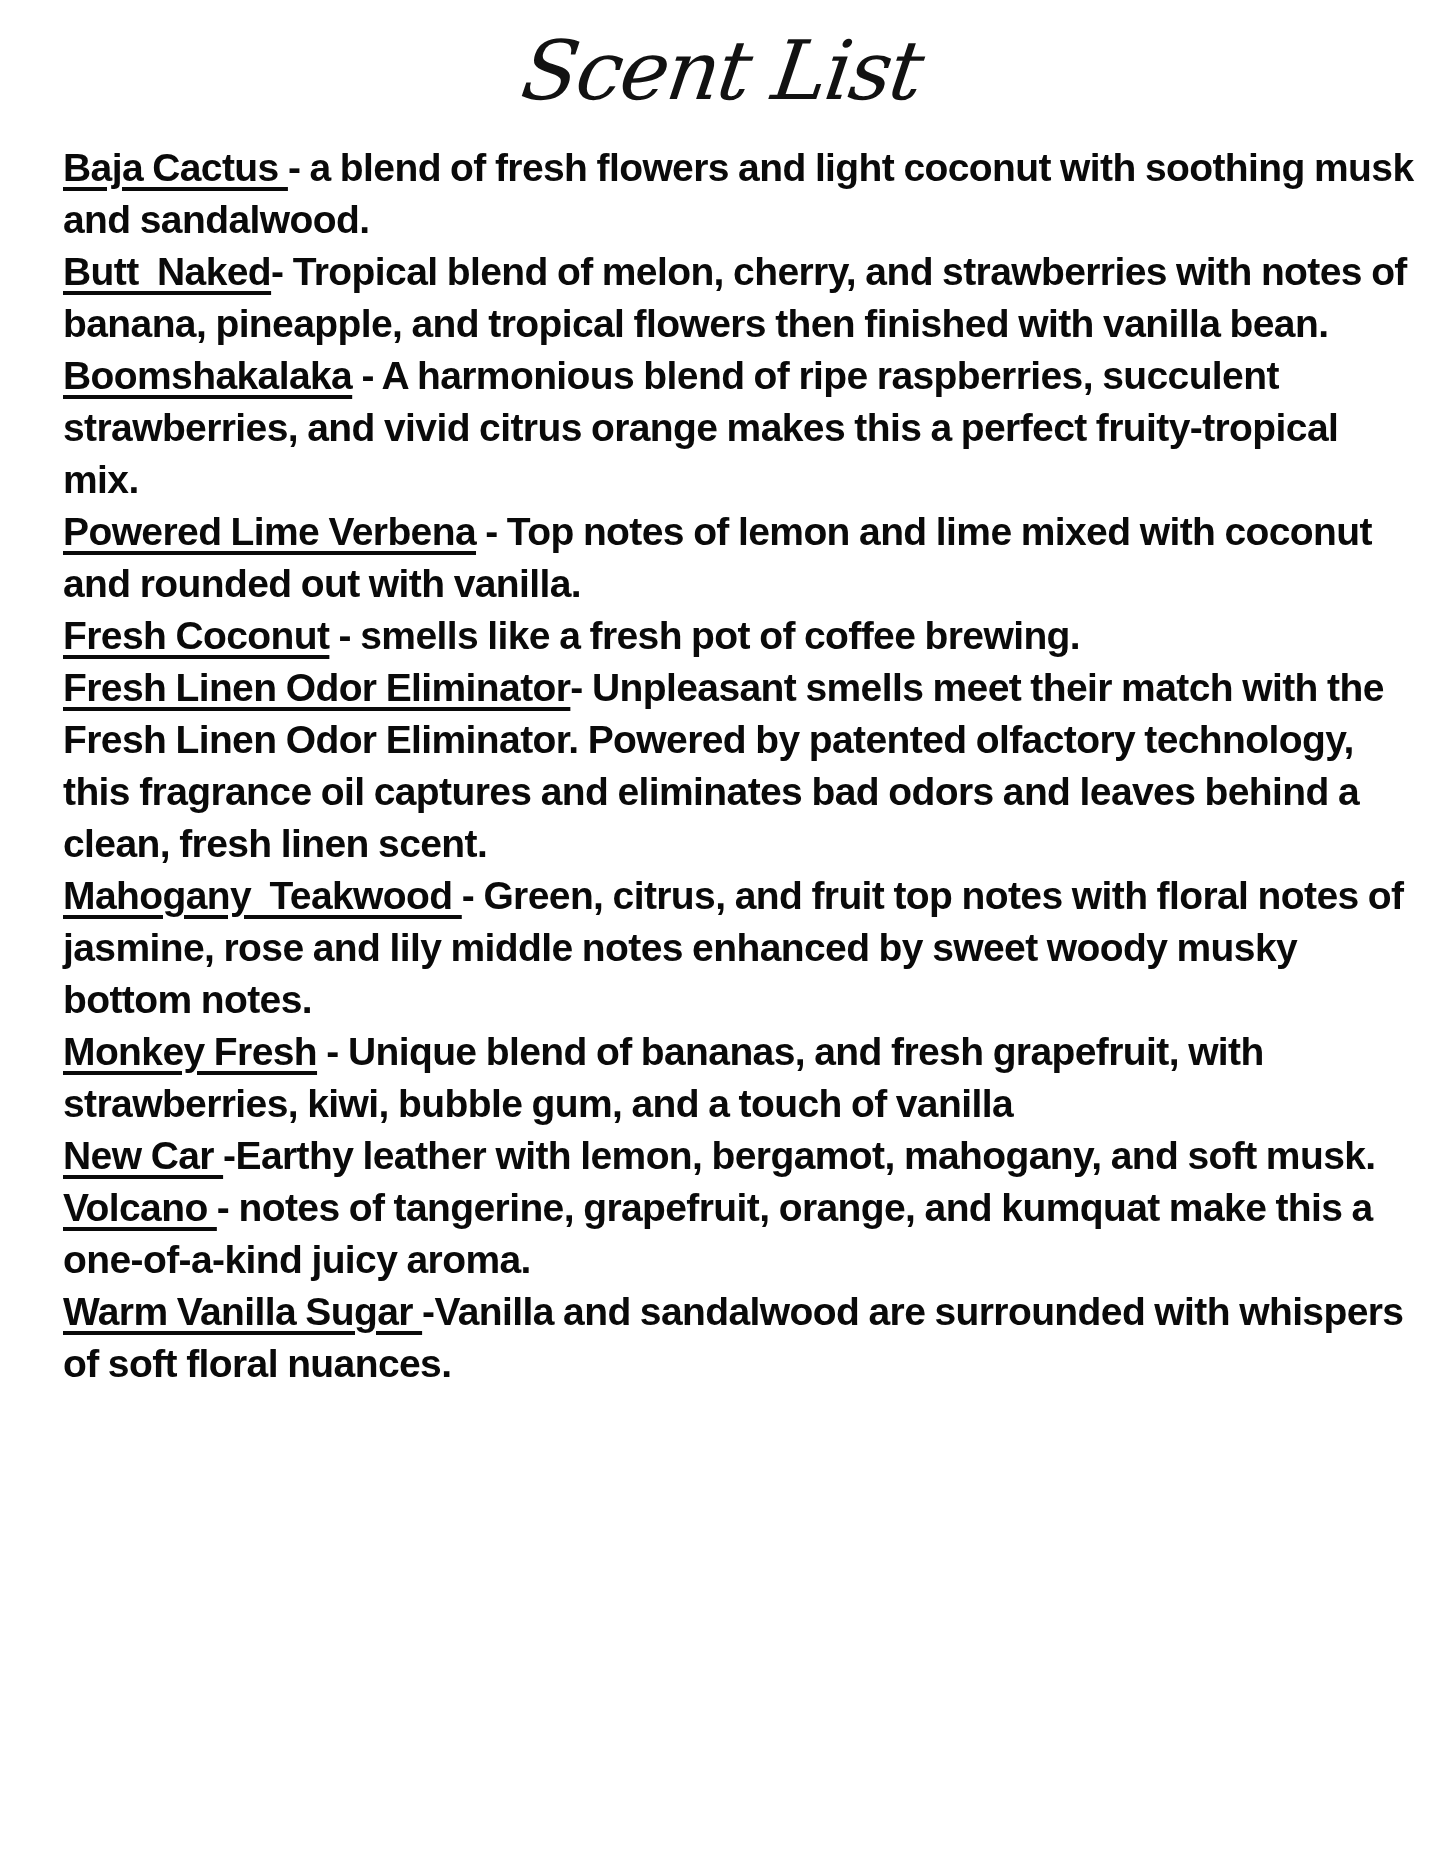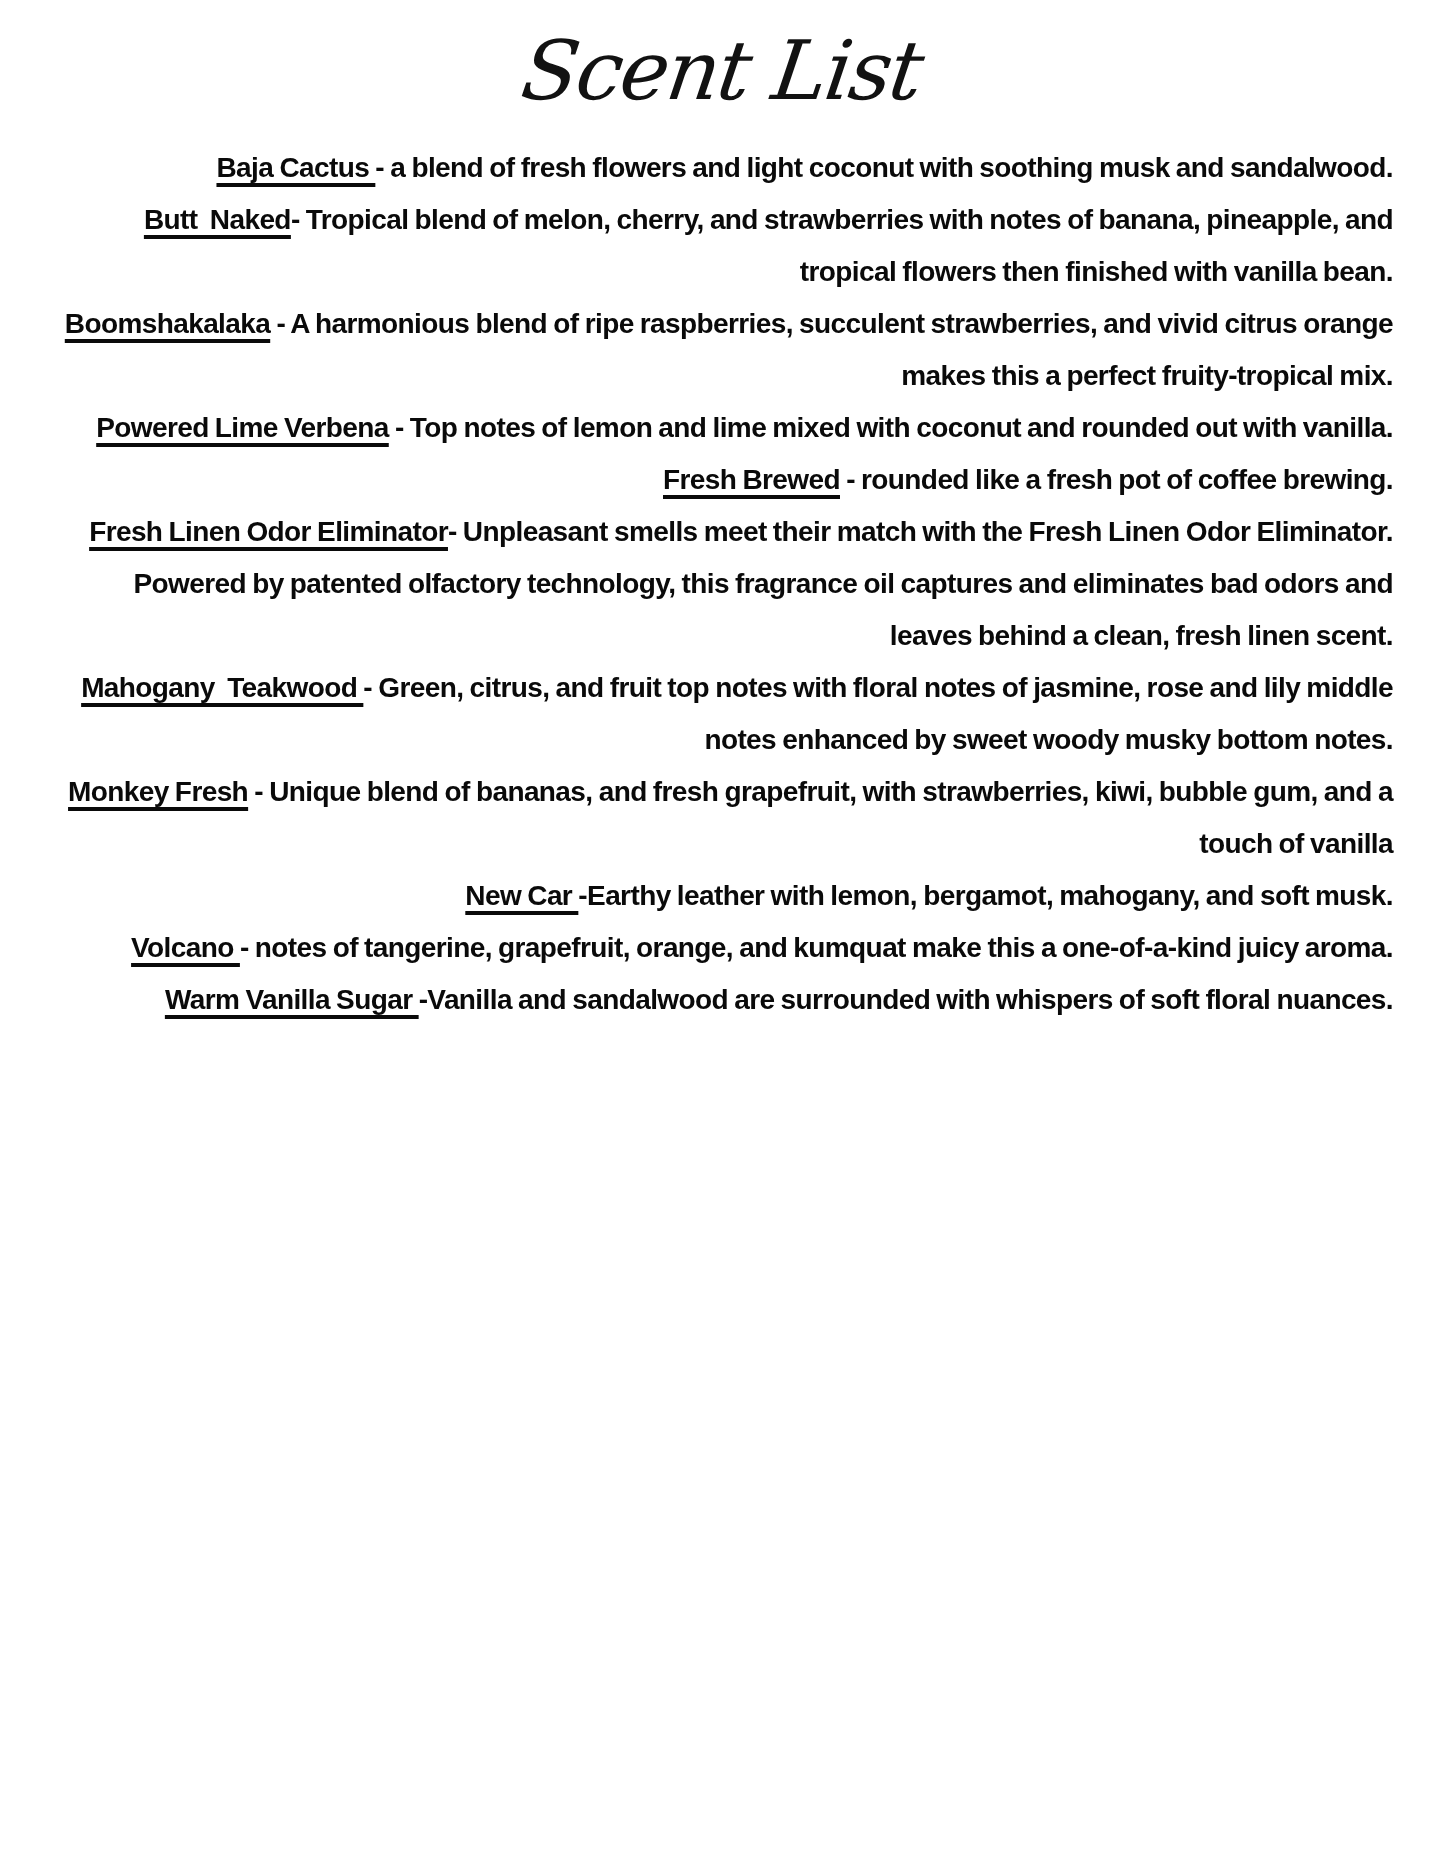--- a/index.html
+++ b/index.html
@@ -26,27 +26,26 @@
     line-height: 1.1;
     letter-spacing: -2px;
     color: #121212;
   }
   .page-title .title-text {
     display: inline-block;
     transform: skewX(-8deg);
   }
   .scent-list {
     margin-top: 26px;
-    padding: 0 52px 0 63px;
+    padding: 0 26px 0 63px;
     font-weight: 700;
-    font-size: 28px;
+    font-size: 39px;
     line-height: 52px;
     letter-spacing: -0.6px;
     word-spacing: -1px;
-    text-align: right;
   }
   .scent-entry {
     margin: 0;
   }
   .scent-name {
     text-decoration: underline;
     text-decoration-thickness: 4px;
     text-underline-offset: 6px;
   }
 </style>
@@ -60,21 +59,21 @@
   <div class="scent-list">
 
     <p class="scent-entry"><span class="scent-name">Baja Cactus&nbsp;</span><span class="scent-desc">- a blend of fresh flowers and light coconut with soothing musk and sandalwood.</span></p>
 
     <p class="scent-entry"><span class="scent-name">Butt&nbsp; Naked</span><span class="scent-desc">- Tropical blend of melon, cherry, and strawberries with notes of banana, pineapple, and tropical flowers then finished with vanilla bean.</span></p>
 
     <p class="scent-entry"><span class="scent-name">Boomshakalaka</span><span class="scent-desc"> - A harmonious blend of ripe raspberries, succulent strawberries, and vivid citrus orange makes this a perfect fruity-tropical mix.</span></p>
 
     <p class="scent-entry"><span class="scent-name">Powered Lime Verbena</span><span class="scent-desc"> - Top notes of lemon and lime mixed with coconut and rounded out with vanilla.</span></p>
 
-    <p class="scent-entry"><span class="scent-name">Fresh Brewed</span><span class="scent-desc"> - rounded like a fresh pot of coffee brewing.</span></p>
+    <p class="scent-entry"><span class="scent-name">Fresh Coconut</span><span class="scent-desc"> - smells like a fresh pot of coffee brewing.</span></p>
 
     <p class="scent-entry"><span class="scent-name">Fresh Linen Odor Eliminator</span><span class="scent-desc">- Unpleasant smells meet their match with the Fresh Linen Odor Eliminator. Powered by patented olfactory technology, this fragrance oil captures and eliminates bad odors and leaves behind a clean, fresh linen scent.</span></p>
 
     <p class="scent-entry"><span class="scent-name">Mahogany&nbsp; Teakwood&nbsp;</span><span class="scent-desc">- Green, citrus, and fruit top notes with floral notes of jasmine, rose and lily middle notes enhanced by sweet woody musky bottom notes.</span></p>
 
     <p class="scent-entry"><span class="scent-name">Monkey Fresh</span><span class="scent-desc"> - Unique blend of bananas, and fresh grapefruit, with strawberries, kiwi, bubble gum, and a touch of vanilla</span></p>
 
     <p class="scent-entry"><span class="scent-name">New Car&nbsp;</span><span class="scent-desc">-Earthy leather with lemon, bergamot, mahogany, and soft musk.</span></p>
 
     <p class="scent-entry"><span class="scent-name">Volcano&nbsp;</span><span class="scent-desc">- notes of tangerine, grapefruit, orange, and kumquat make this a one-of-a-kind juicy aroma.</span></p>

